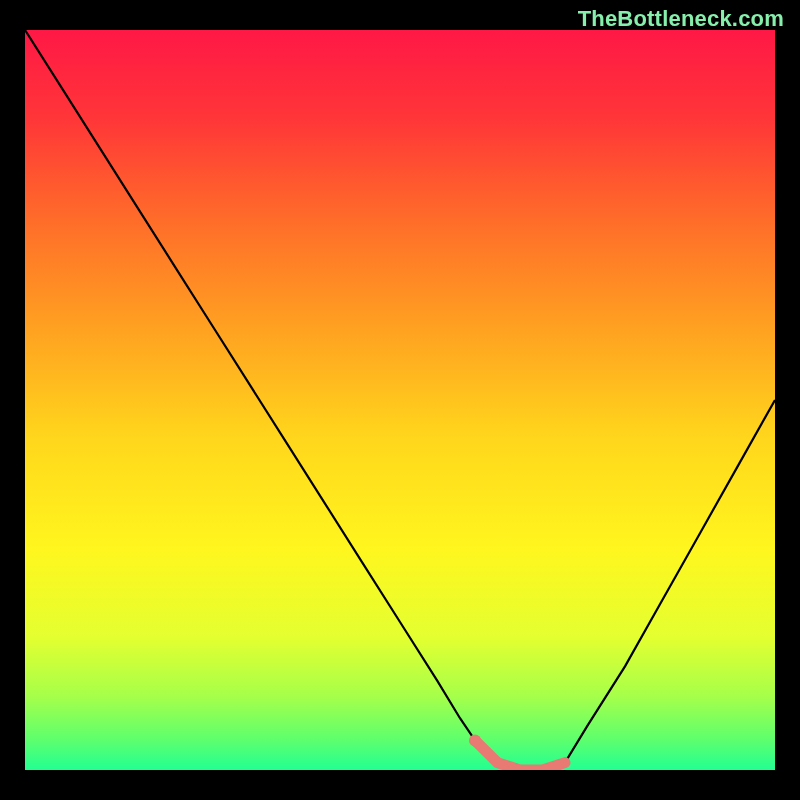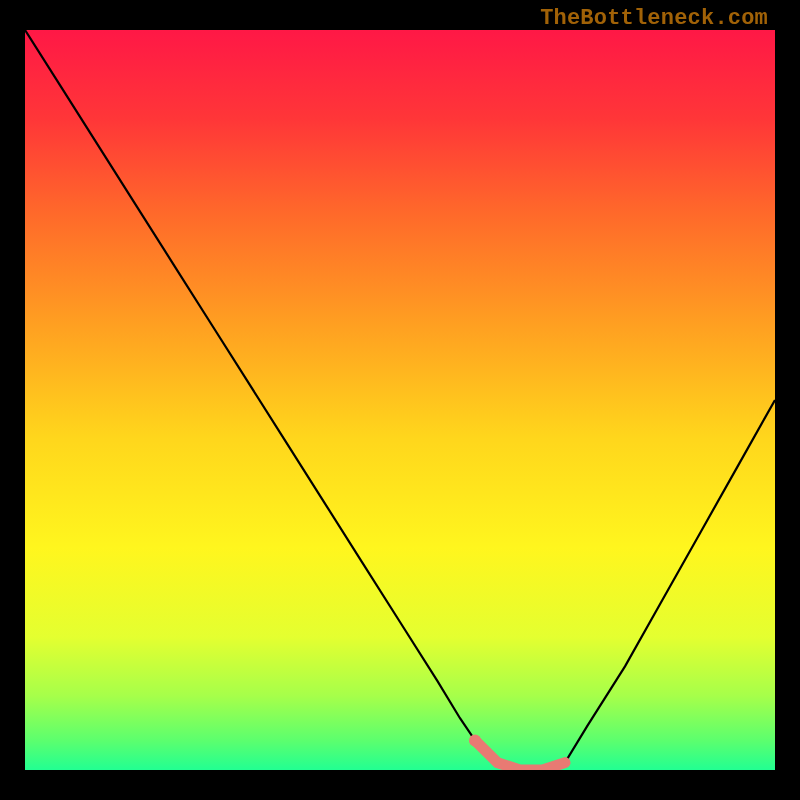--- a/index.html
+++ b/index.html
@@ -11,25 +11,25 @@
     overflow: hidden;
   }
   .chart-container {
     position: relative;
     width: 800px;
     height: 800px;
   }
   .watermark {
     position: absolute;
     top: 6px;
-    right: 32px;
-    font-family: Liberation Mono, monospace;
+    right: 16px;
+    font-family: Liberation Sans, sans-serif;
     font-size: 22px;
     font-weight: 600;
-    color: #a16207;
+    color: #86efac;
     letter-spacing: 0.2px;
   }
   svg.plot {
     position: absolute;
     left: 0;
     top: 0;
     width: 800px;
     height: 800px;
   }
 </style>

